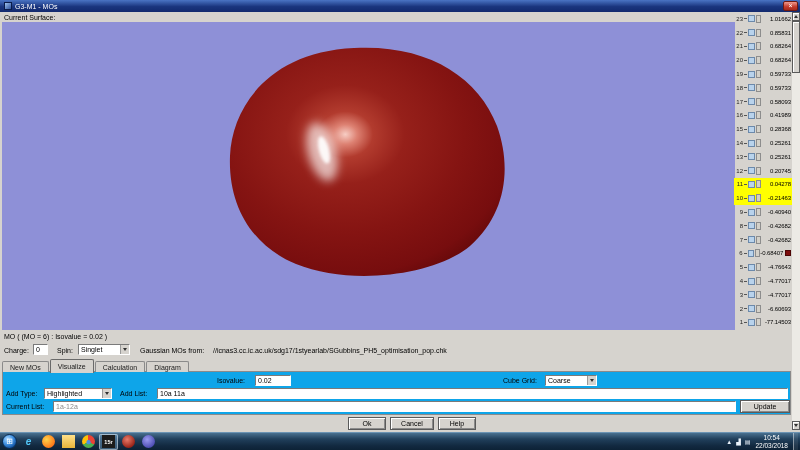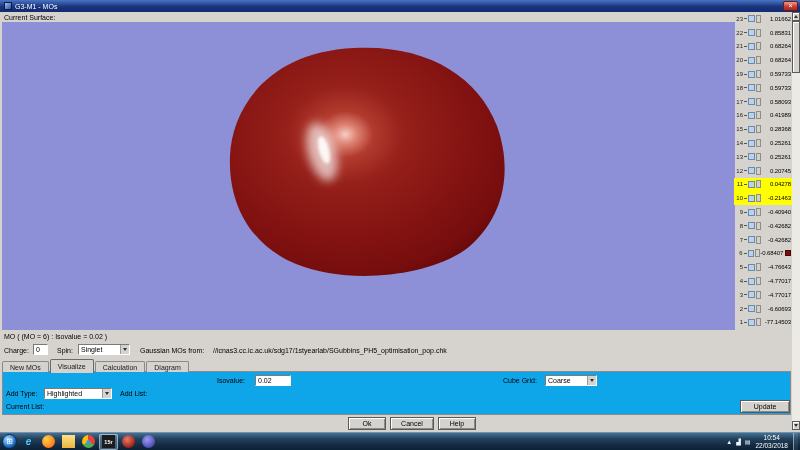--- a/index.html
+++ b/index.html
@@ -149,22 +149,24 @@
     </div>
 
     <span class="lbl" style="left:3px;top:18px;">Add Type:</span>
     <div class="dd" style="left:41px;top:16px;width:68px;">
       <span>Highlighted</span>
       <span class="ddbtn">
           <span class="tri-dn"></span>
         </span>
     </div>
     <span class="lbl" style="left:117px;top:18px;">Add List:</span>
+    <input class="tbox" style="left: 154px; top: 16px; width: 631px;" value="10a 11a">
 
     <span class="lbl" style="left:3px;top:31px;">Current List:</span>
+    <input class="tbox" style="left: 50px; top: 29px; width: 683px; color: rgb(138, 138, 138);" readonly="" value="1a-12a">
     <button class="btn97" style="left:737px;top:28px;width:50px;">Update</button>
   </div>
 
   <button class="btn97" style="left:348px;top:417px;width:38px;">Ok</button>
   <button class="btn97" style="left:390px;top:417px;width:44px;">Cancel</button>
   <button class="btn97" style="left:438px;top:417px;width:38px;">Help</button>
 
   <div class="mo-panel" id="mo-rows">
       <div class="mo-row">
         <span class="mo-num">23</span>

